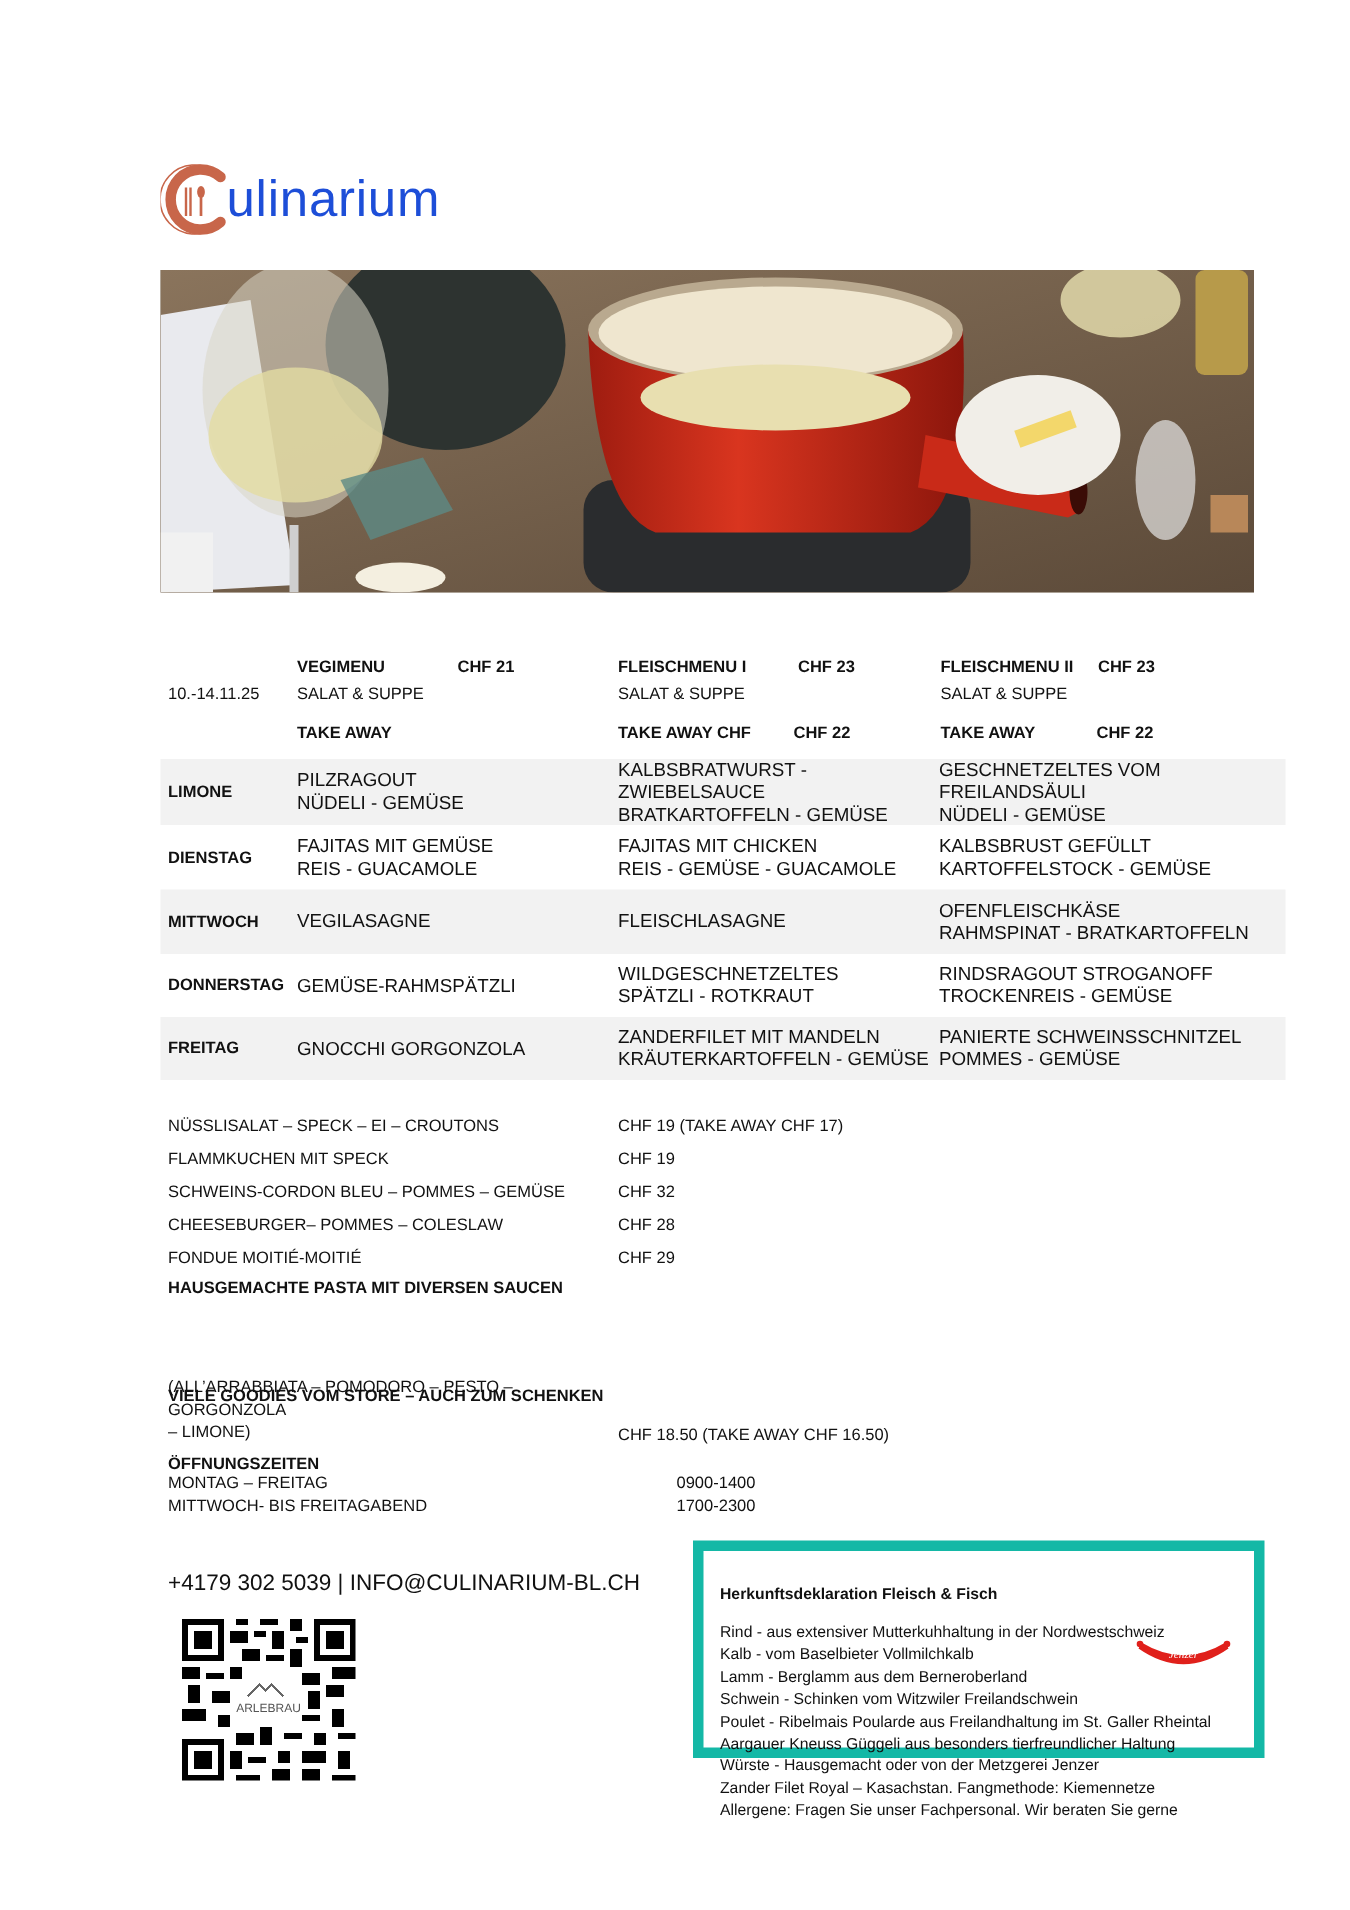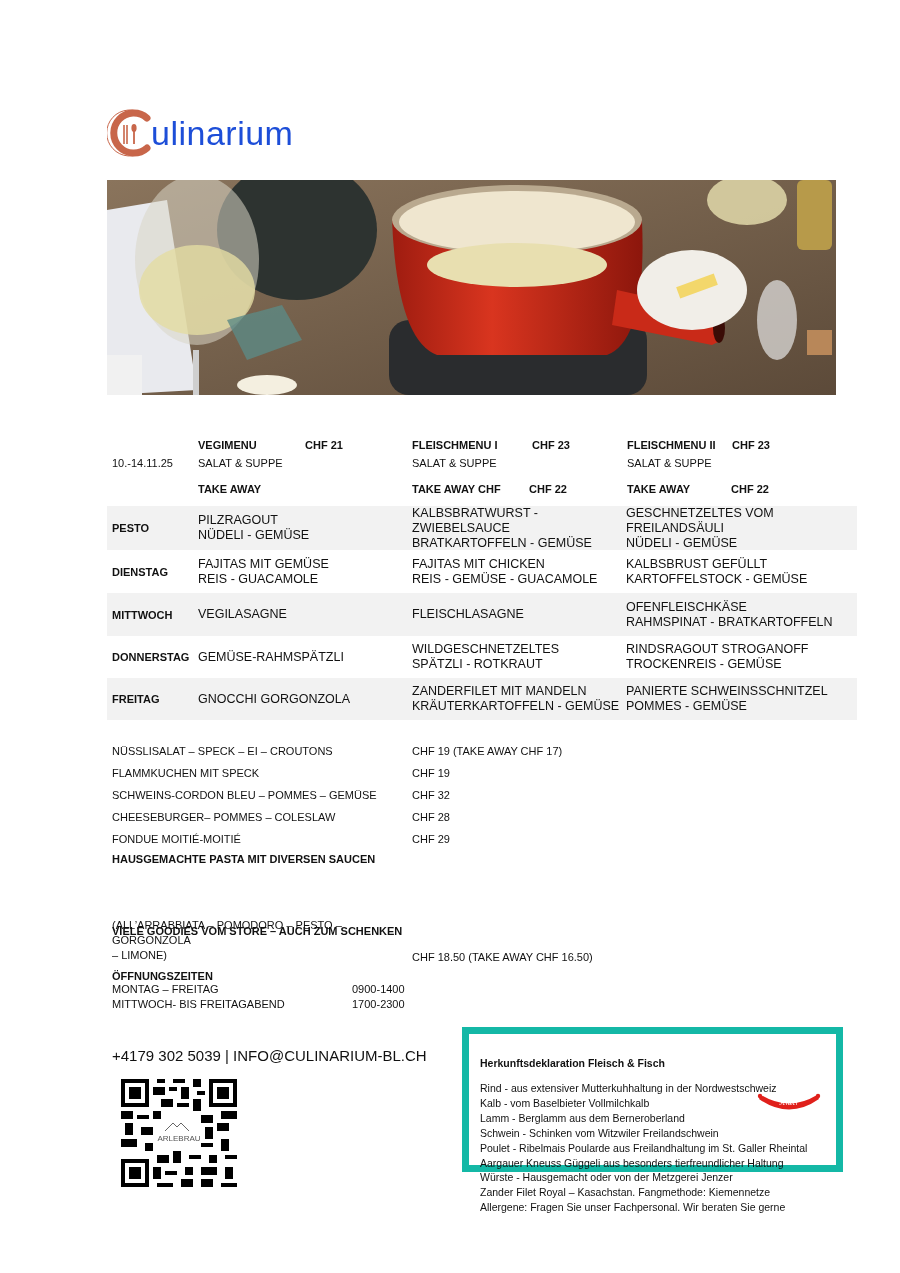--- a/index.html
+++ b/index.html
@@ -28,21 +28,21 @@
     .extra-price { }
 
     .pasta-title { position: absolute; left: 112px; top: 853px; font-size: 11px; font-weight: bold; }
     .pasta-row { position: absolute; left: 112px; top: 918px; width: 700px; font-size: 11px; display: flex; align-items: flex-end; }
     .pasta-name { width: 300px; line-height: 15px; }
     .goodies { position: absolute; left: 112px; top: 925px; font-size: 11px; font-weight: bold; }
 
     .hours { position: absolute; left: 112px; top: 970px; width: 500px; font-size: 11px; }
     .hours-title { font-weight: bold; }
     .hours-row { display: flex; line-height: 15px; }
-    .hours-day { width: 240px; }
+    .hours-day { width: 339px; }
 
     .contact { position: absolute; left: 112px; top: 1047px; font-size: 15px; }
 
     .qr { position: absolute; left: 121px; top: 1079px; width: 116px; height: 108px; }
 
     .origin-box { position: absolute; left: 462px; top: 1027px; width: 381px; height: 145px; border: 7px solid #14b8a6; padding: 23px 11px; font-size: 10.5px; }
     .origin-title { font-weight: bold; margin-bottom: 12px; }
     .origin-line { line-height: 14.9px; white-space: nowrap; }
     .jenzer { position: absolute; left: 288px; top: 56px; width: 64px; height: 24px; }
   </style>
@@ -126,21 +126,21 @@
 
     <span class="b" style="left:91px;top:47px;">TAKE AWAY</span>
     <span class="b" style="left:200px;top:47px;margin-top:44px;">CHF 20</span>
     <span class="b" style="left:305px;top:47px;">TAKE AWAY CHF</span>
     <span class="b" style="left:422px;top:47px;">CHF 22</span>
     <span class="b" style="left:520px;top:47px;">TAKE AWAY</span>
     <span class="b" style="left:624px;top:47px;">CHF 22</span>
   </div>
 
   <div class="day-row shade" style="height:44px;">
-    <div class="day-label">PESTO</div>
+    <div class="day-label">LIMONE</div>
     <div class="cell">
       <div>PILZRAGOUT</div>
       <div>NÜDELI - GEMÜSE</div>
     </div>
     <div class="cell">
       <div>KALBSBRATWURST -</div>
       <div>ZWIEBELSAUCE</div>
       <div>BRATKARTOFFELN - GEMÜSE</div>
     </div>
     <div class="cell cell-last">

